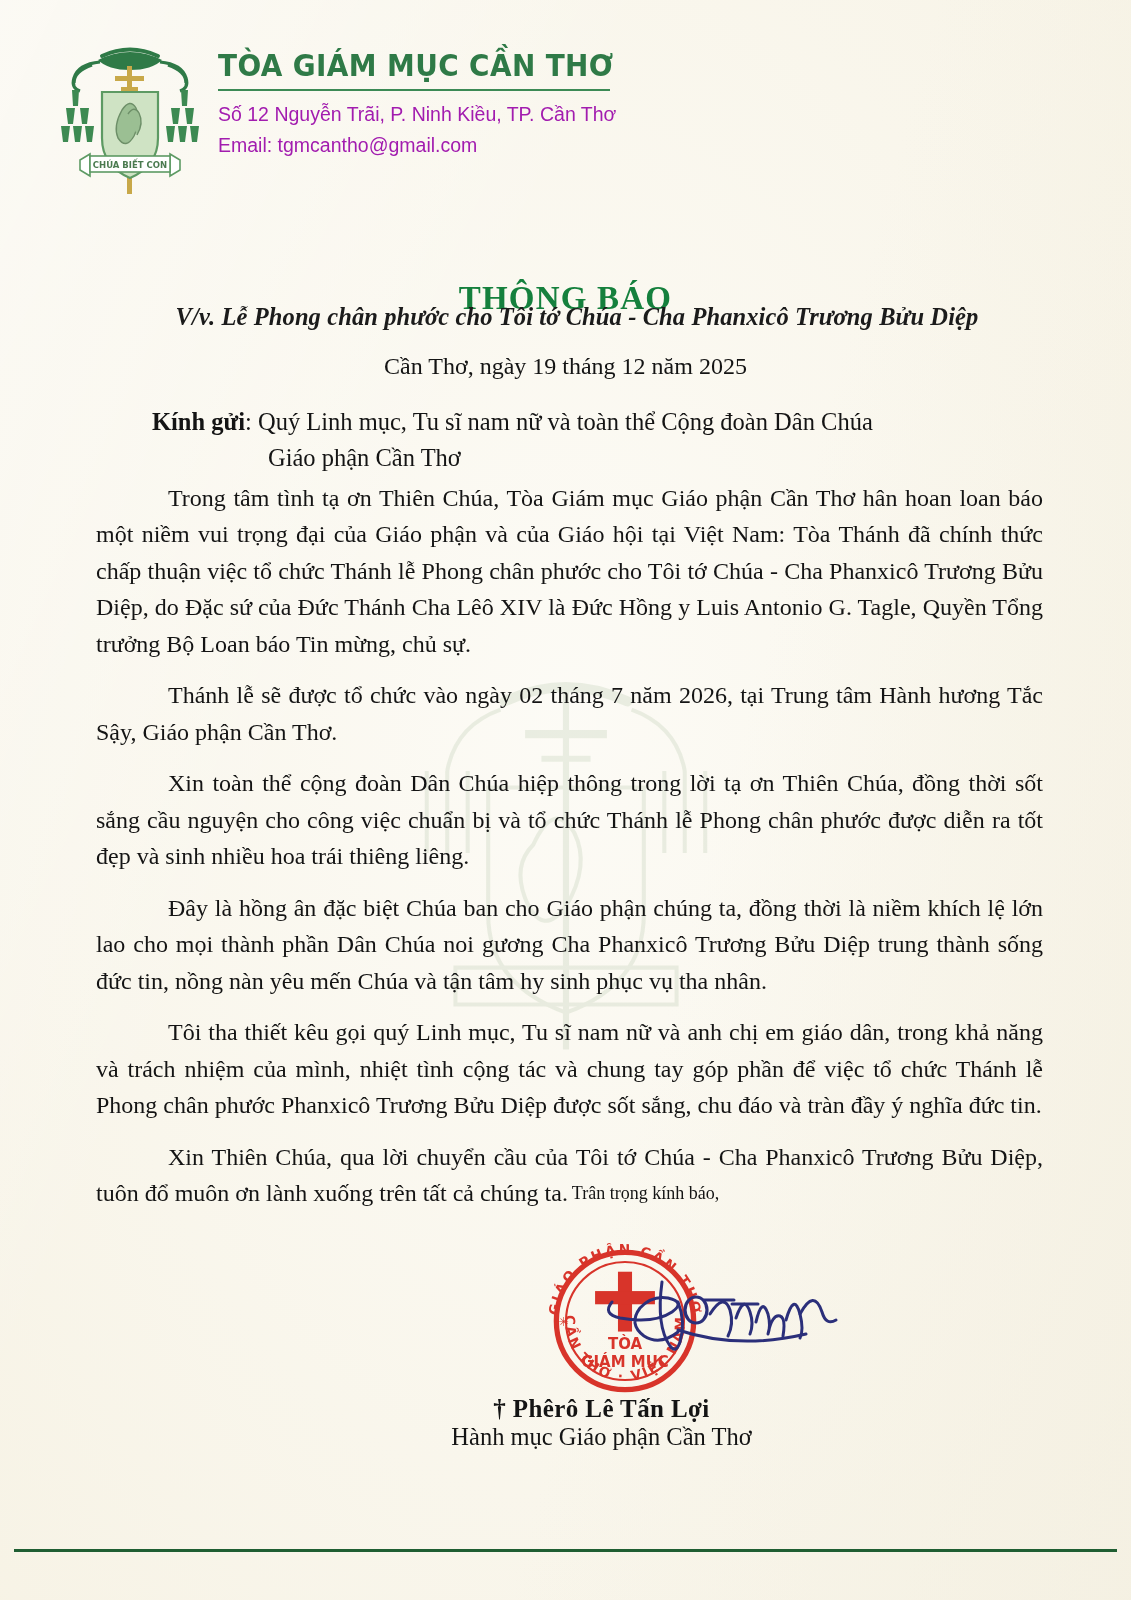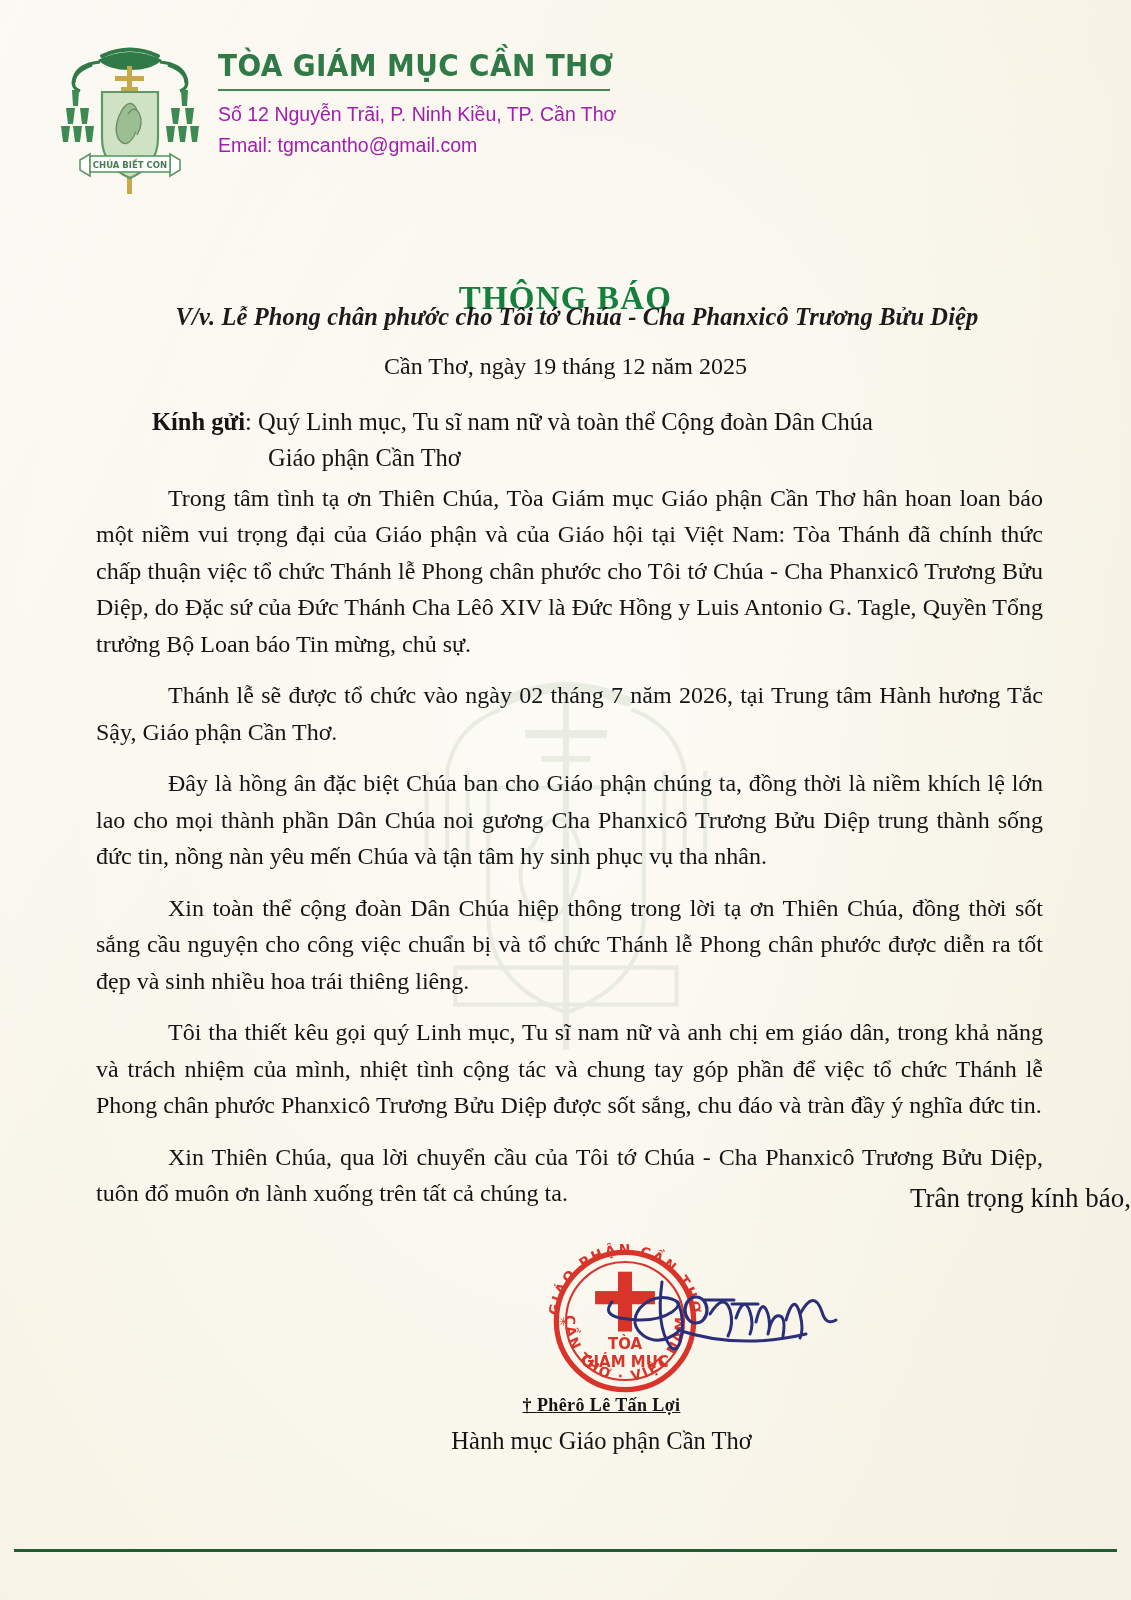--- a/index.html
+++ b/index.html
@@ -123,22 +123,22 @@
     text-indent:72px;
     margin:0 0 15px 0;
     hyphens:none;
   }
   .para:last-child{margin-bottom:4px;}
 
   
   .closing{
     position:absolute;
     left:0;right:0;top:1183px;
-    text-align:right;
-    font-size:27px;
+    text-align:center;
+    font-size:18px;
     text-decoration:underline;
   }
   .closing-inner{
     display:inline-block;
     padding-left:160px;
   }
   .seal{
     position:absolute;
     left:537px;top:1233px;
     width:176px;height:176px;
@@ -153,24 +153,23 @@
   }
   .signature svg{width:100%;height:100%;display:block;}
 
   .signer{
     position:absolute;left:0;right:0;top:1395px;
     text-align:center;
   }
   .signer-inner{display:inline-block;padding-left:72px;}
   .signer-name{
     font-weight:bold;
-    font-size:18px;
+    font-size:25px;
     letter-spacing:.4px;
-    margin-bottom:11px;
-    text-decoration:underline;
+    margin-bottom:0;
   }
   .signer-role{
     font-size:24.5px;
   }
 
   
   .footer-rule{
     position:absolute;
     left:14px;right:14px;top:1549px;
     height:3px;
@@ -272,22 +271,22 @@
   <div class="doc-place-date">Cần Thơ, ngày 19 tháng 12 năm 2025</div>
 
   <div class="recipient">
     <b>Kính gửi</b><span>: Quý Linh mục, Tu sĩ nam nữ và toàn thể Cộng đoàn Dân Chúa</span>
     <span class="second-line">Giáo phận Cần Thơ</span>
   </div>
 
   <section class="body-block">
     <p class="para">Trong tâm tình tạ ơn Thiên Chúa, Tòa Giám mục Giáo phận Cần Thơ hân hoan loan báo một niềm vui trọng đại của Giáo phận và của Giáo hội tại Việt Nam: Tòa Thánh đã chính thức chấp thuận việc tổ chức Thánh lễ Phong chân phước cho Tôi tớ Chúa - Cha Phanxicô Trương Bửu Diệp, do Đặc sứ của Đức Thánh Cha Lêô XIV là Đức Hồng y Luis Antonio G. Tagle, Quyền Tổng trưởng Bộ Loan báo Tin mừng, chủ sự.</p>
     <p class="para">Thánh lễ sẽ được tổ chức vào ngày 02 tháng 7 năm 2026, tại Trung tâm Hành hương Tắc Sậy, Giáo phận Cần Thơ.</p>
+    <p class="para">Xin toàn thể cộng đoàn Dân Chúa hiệp thông trong lời tạ ơn Thiên Chúa, đồng thời sốt sắng cầu nguyện cho công việc chuẩn bị và tổ chức Thánh lễ Phong chân phước được diễn ra tốt đẹp và sinh nhiều hoa trái thiêng liêng.</p>
     <p class="para">Đây là hồng ân đặc biệt Chúa ban cho Giáo phận chúng ta, đồng thời là niềm khích lệ lớn lao cho mọi thành phần Dân Chúa noi gương Cha Phanxicô Trương Bửu Diệp trung thành sống đức tin, nồng nàn yêu mến Chúa và tận tâm hy sinh phục vụ tha nhân.</p>
-    <p class="para">Xin toàn thể cộng đoàn Dân Chúa hiệp thông trong lời tạ ơn Thiên Chúa, đồng thời sốt sắng cầu nguyện cho công việc chuẩn bị và tổ chức Thánh lễ Phong chân phước được diễn ra tốt đẹp và sinh nhiều hoa trái thiêng liêng.</p>
     <p class="para">Tôi tha thiết kêu gọi quý Linh mục, Tu sĩ nam nữ và anh chị em giáo dân, trong khả năng và trách nhiệm của mình, nhiệt tình cộng tác và chung tay góp phần để việc tổ chức Thánh lễ Phong chân phước Phanxicô Trương Bửu Diệp được sốt sắng, chu đáo và tràn đầy ý nghĩa đức tin.</p>
     <p class="para">Xin Thiên Chúa, qua lời chuyển cầu của Tôi tớ Chúa - Cha Phanxicô Trương Bửu Diệp, tuôn đổ muôn ơn lành xuống trên tất cả chúng ta.</p>
   </section>
 
   <div class="closing">
     <span class="closing-inner">Trân trọng kính báo,</span>
   </div>
 
   <div class="seal">
     <svg viewBox="0 0 200 200" xmlns="http://www.w3.org/2000/svg">

